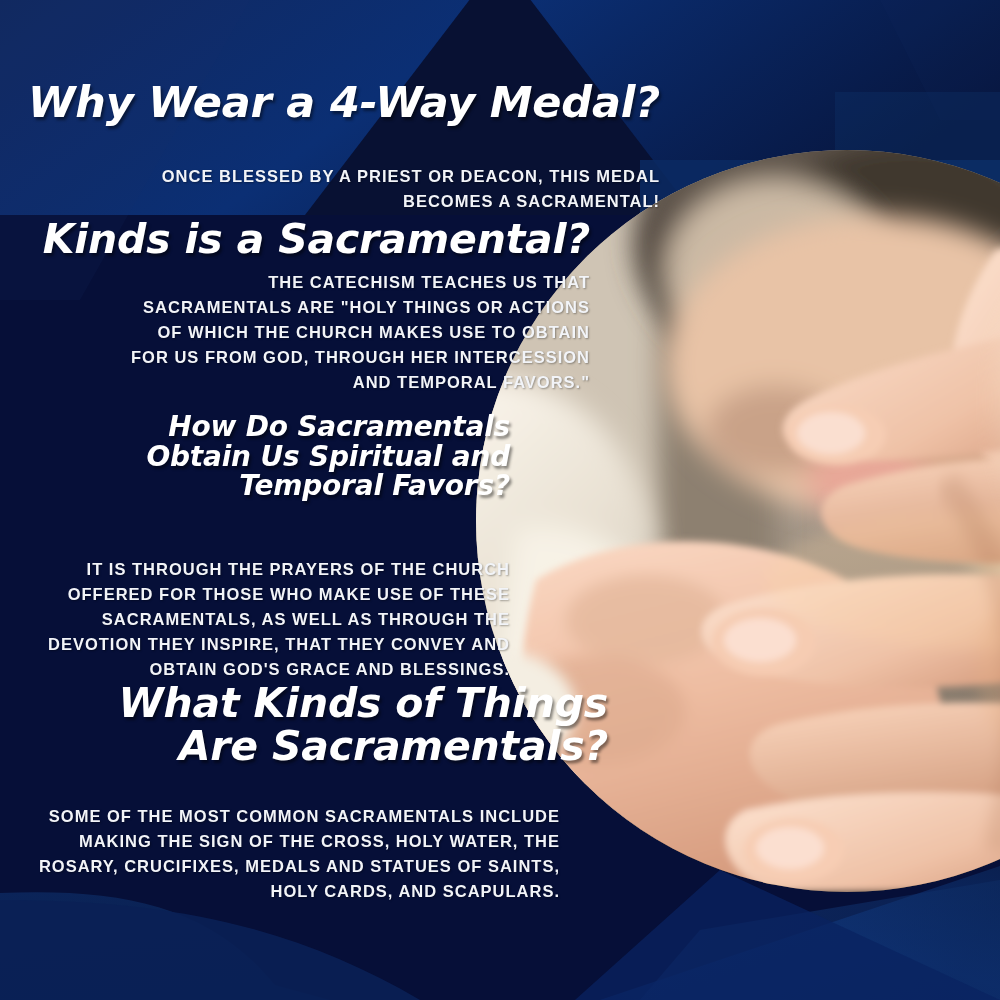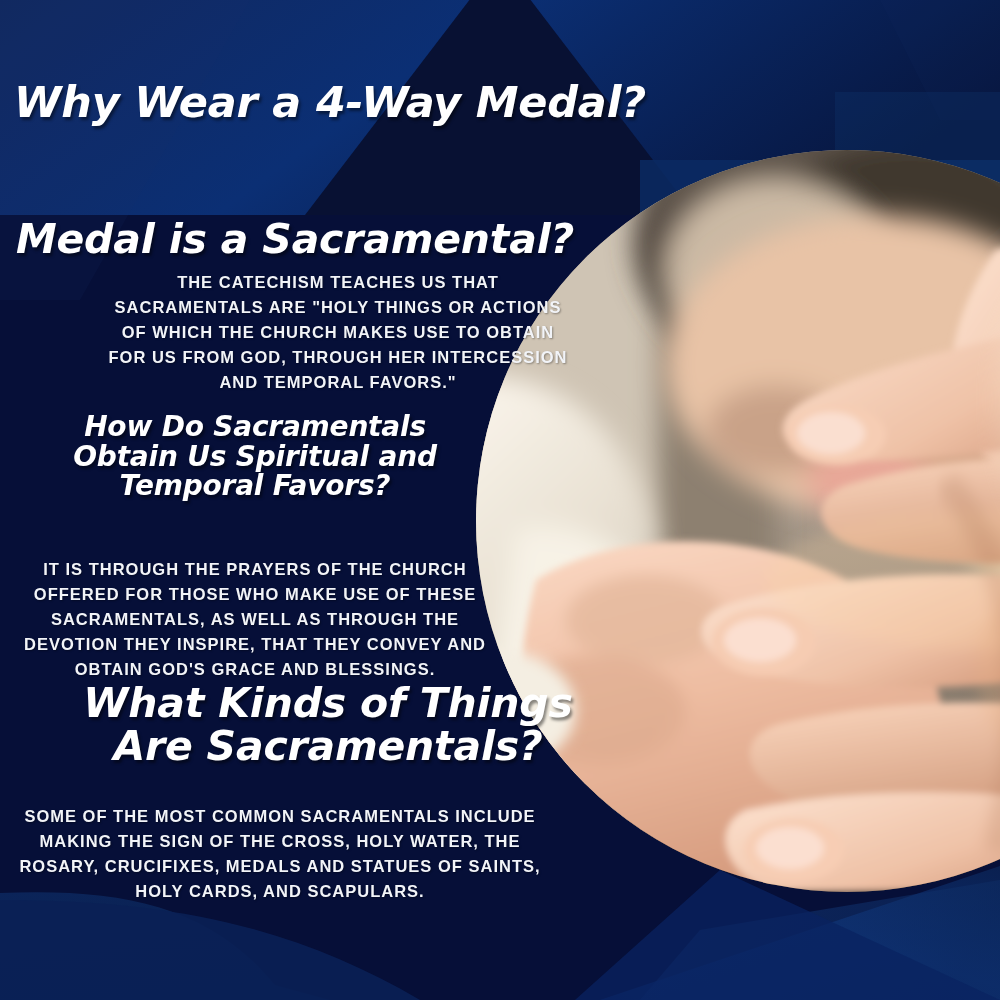--- a/index.html
+++ b/index.html
@@ -30,21 +30,21 @@
   }
   .photo-circle svg{display:block;width:742px;height:742px;}
 
   
   .content{
     position:absolute;
     left:0;top:0;
     width:1000px;height:1000px;
   }
 
-  .blk{position:absolute;text-align:center;}
+  .blk{position:absolute;text-align:right;}
 
   h1.hdg,h2.hdg{
     margin:0;
     color:#ffffff;
     font-family:"DejaVu Sans",sans-serif;
     font-weight:700;
     font-style:italic;
     letter-spacing:-0.2px;
     line-height:1.06;
     text-shadow:2px 3px 3px rgba(0,0,0,.45);
@@ -65,21 +65,21 @@
     text-transform:uppercase;
     white-space:pre-line;
     text-shadow:1px 1px 2px rgba(0,0,0,.35);
   }
 
   
   #b-title   {left:0;  top:80px;  width:660px;}
   #b-intro   {left:0;  top:164px; width:660px;}
 
   #b-h2      {left:0;  top:218px; width:590px;}
-  #b-p2      {left:0;  top:270px; width:590px;margin-left:43px;}
+  #b-p2      {left:0;  top:270px; width:590px;}
 
   #b-h3      {left:0;  top:412px; width:510px;}
   #b-p3      {left:0;  top:557px; width:510px;}
 
   #b-h4      {left:0;  top:682px; width:560px;padding-left:48px;}
   #b-p4      {left:0;  top:804px; width:560px;}
 </style>
 </head>
 <body>
 
@@ -264,23 +264,27 @@
       <ellipse cx="700" cy="250" rx="180" ry="220" fill="#fff6e2" opacity="0.22" filter="url(#blurBig)"></ellipse>
     </svg>
   </div>
 
   <div class="content">
 
     <div class="blk" id="b-title">
       <h1 class="hdg">Why Wear a 4-Way Medal?</h1>
     </div>
 
+    <div class="blk" id="b-intro">
+      <p class="body">ONCE BLESSED BY A PRIEST OR DEACON, THIS MEDAL
+BECOMES A SACRAMENTAL!</p>
+    </div>
 
     <div class="blk" id="b-h2">
-      <h2 class="hdg">Medal is a Sacramental?</h2>
+      <h2 class="hdg">Kinds is a Sacramental?</h2>
     </div>
     <div class="blk" id="b-p2">
       <p class="body">THE CATECHISM TEACHES US THAT
 SACRAMENTALS ARE "HOLY THINGS OR ACTIONS
 OF WHICH THE CHURCH MAKES USE TO OBTAIN
 FOR US FROM GOD, THROUGH HER INTERCESSION
 AND TEMPORAL FAVORS."</p>
     </div>
 
     <div class="blk" id="b-h3">

